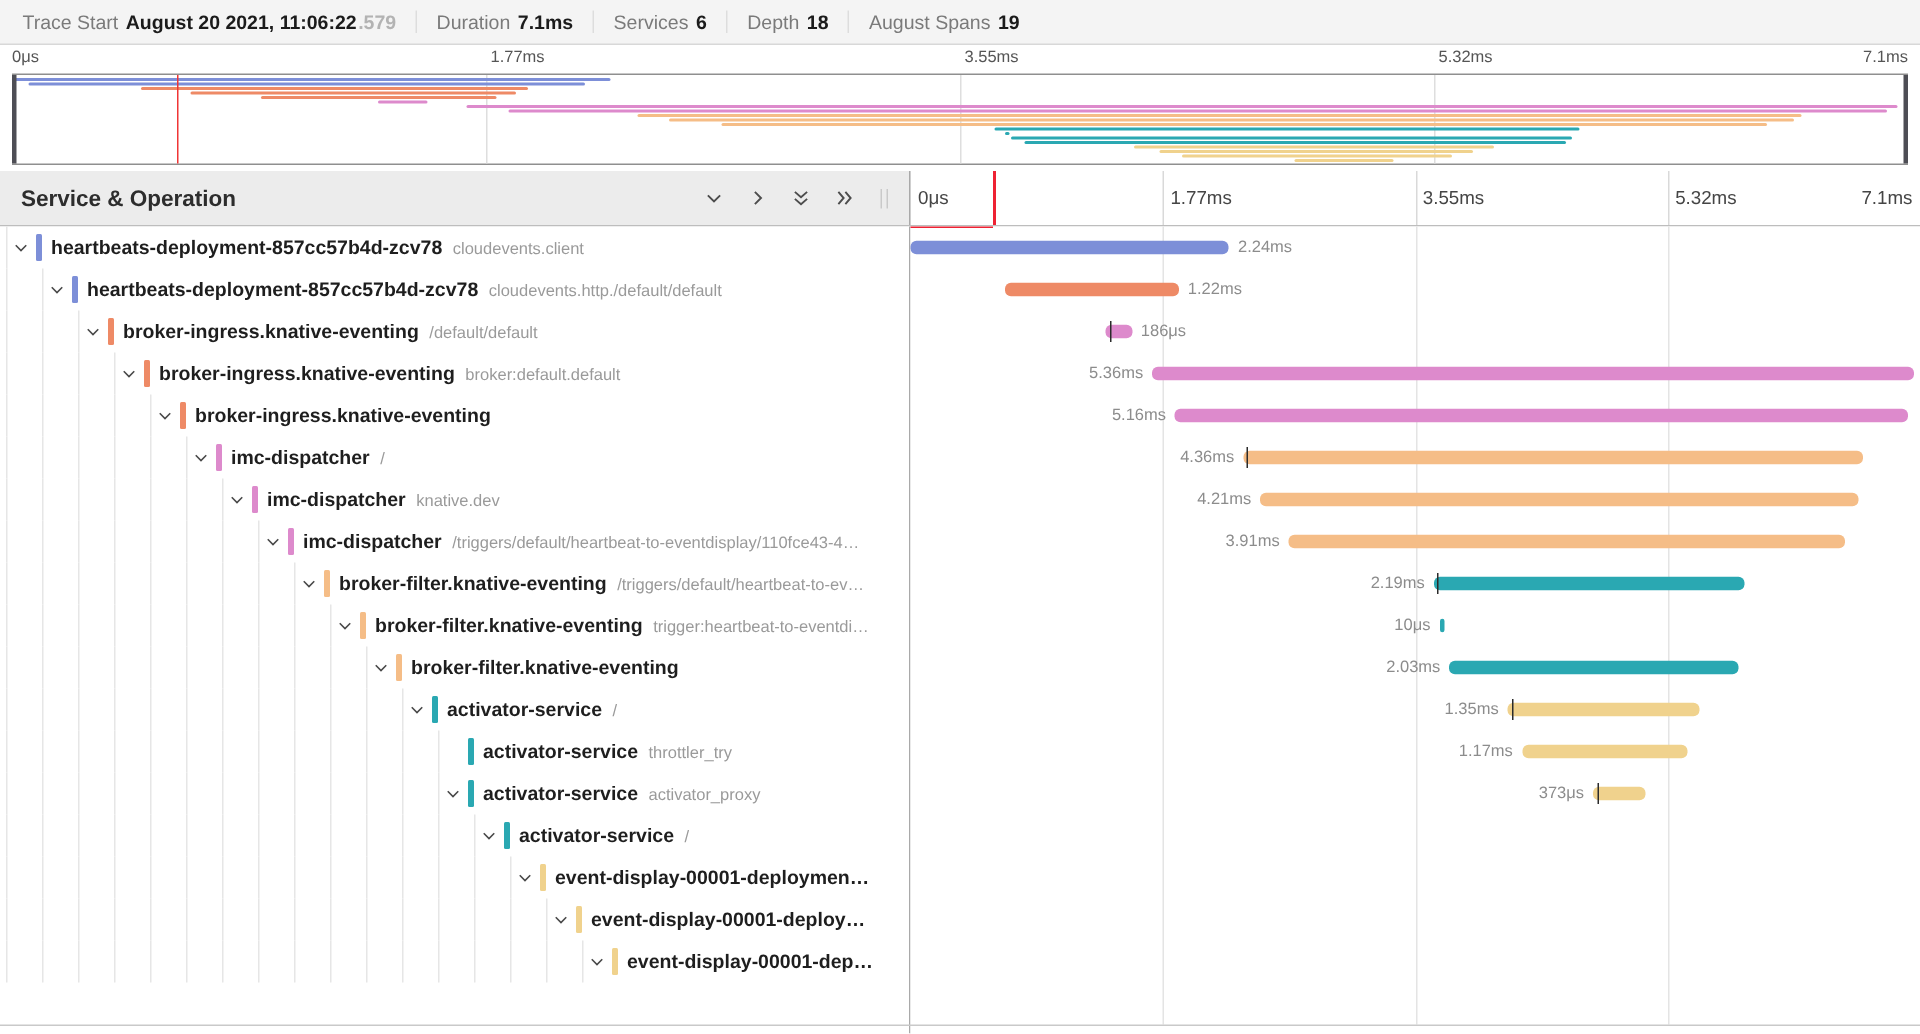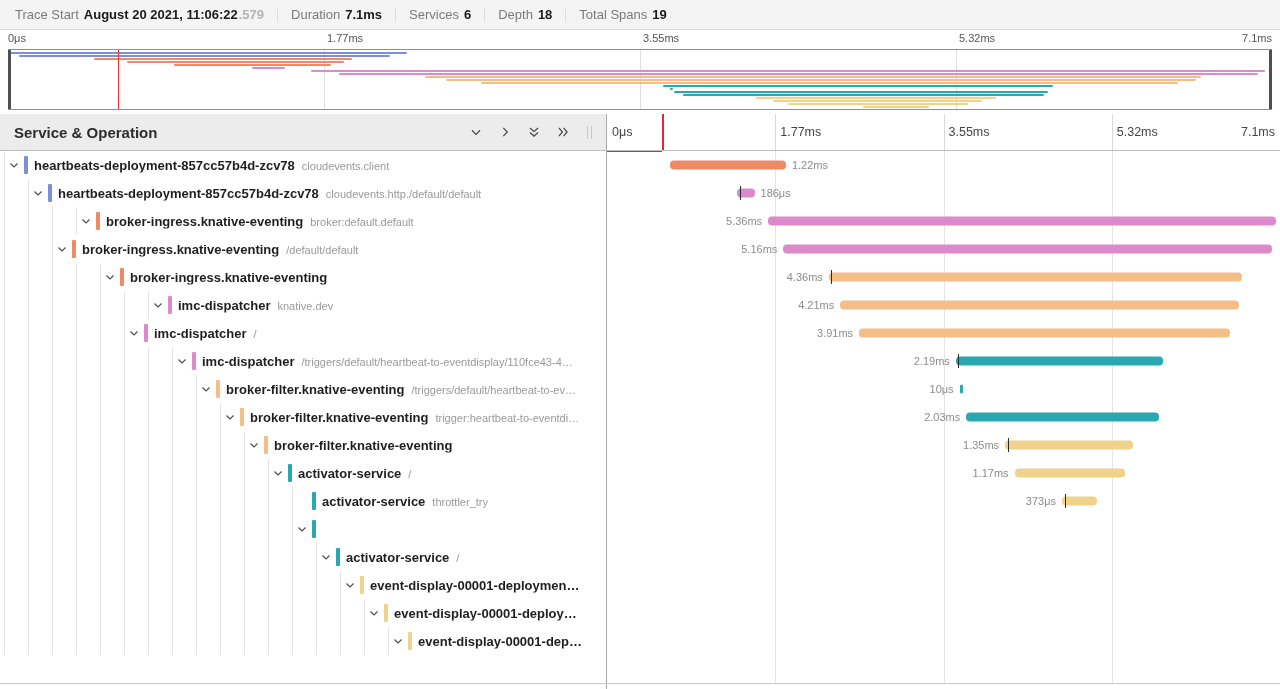--- a/index.html
+++ b/index.html
@@ -66,21 +66,21 @@
   </div>
   <div class="tstat">
     <span>Services</span>
     <b>6</b>
   </div>
   <div class="tstat">
     <span>Depth</span>
     <b>18</b>
   </div>
   <div class="tstat">
-    <span>Total Spans</span>
+    <span>August Spans</span>
     <b>19</b>
   </div>
 </div>
 
 <div class="minimap">
   <div class="mticks">
     <span class="mtick" style="left:0">0μs</span>
     <span class="mtick" style="left:calc(25% + 3px)">1.77ms</span>
     <span class="mtick" style="left:calc(50% + 3px)">3.55ms</span>
     <span class="mtick" style="left:calc(75% + 3px)">5.32ms</span>
@@ -171,75 +171,75 @@
         <span class="chev" style="left:32px"><svg width="12" height="12" viewBox="0 0 24 24">
             <path d="M5 9l7 7 7-7" fill="none" stroke="#4a4a4a" stroke-width="2.2"></path>
           </svg></span>
         <span class="strip" style="left:48px;background:#7d8fd8"></span>
         <span class="sname" style="left:58px">heartbeats-deployment-857cc57b4d-zcv78<i class="op">cloudevents.http./default/default</i></span>
       </div>
       <div class="trow">
         <i class="guide" style="left:4px"></i>
         <i class="guide" style="left:28px"></i>
         <i class="guide" style="left:52px"></i>
+        <span class="chev" style="left:56px"><svg width="12" height="12" viewBox="0 0 24 24">
+            <path d="M5 9l7 7 7-7" fill="none" stroke="#4a4a4a" stroke-width="2.2"></path>
+          </svg></span>
+        <span class="strip" style="left:72px;background:#ee8a66"></span>
+        <span class="sname" style="left:82px">broker-ingress.knative-eventing<i class="op">/default/default</i></span>
+      </div>
+      <div class="trow">
+        <i class="guide" style="left:4px"></i>
+        <i class="guide" style="left:28px"></i>
+        <i class="guide" style="left:52px"></i>
         <i class="guide" style="left:76px"></i>
         <span class="chev" style="left:80px"><svg width="12" height="12" viewBox="0 0 24 24">
             <path d="M5 9l7 7 7-7" fill="none" stroke="#4a4a4a" stroke-width="2.2"></path>
           </svg></span>
         <span class="strip" style="left:96px;background:#ee8a66"></span>
         <span class="sname" style="left:106px">broker-ingress.knative-eventing<i class="op">broker:default.default</i></span>
       </div>
       <div class="trow">
         <i class="guide" style="left:4px"></i>
         <i class="guide" style="left:28px"></i>
         <i class="guide" style="left:52px"></i>
-        <span class="chev" style="left:56px"><svg width="12" height="12" viewBox="0 0 24 24">
-            <path d="M5 9l7 7 7-7" fill="none" stroke="#4a4a4a" stroke-width="2.2"></path>
-          </svg></span>
-        <span class="strip" style="left:72px;background:#ee8a66"></span>
-        <span class="sname" style="left:82px">broker-ingress.knative-eventing<i class="op">/default/default</i></span>
-      </div>
-      <div class="trow">
-        <i class="guide" style="left:4px"></i>
-        <i class="guide" style="left:28px"></i>
-        <i class="guide" style="left:52px"></i>
         <i class="guide" style="left:76px"></i>
         <i class="guide" style="left:100px"></i>
         <span class="chev" style="left:104px"><svg width="12" height="12" viewBox="0 0 24 24">
             <path d="M5 9l7 7 7-7" fill="none" stroke="#4a4a4a" stroke-width="2.2"></path>
           </svg></span>
         <span class="strip" style="left:120px;background:#ee8a66"></span>
         <span class="sname" style="left:130px">broker-ingress.knative-eventing</span>
       </div>
       <div class="trow">
         <i class="guide" style="left:4px"></i>
         <i class="guide" style="left:28px"></i>
         <i class="guide" style="left:52px"></i>
         <i class="guide" style="left:76px"></i>
         <i class="guide" style="left:100px"></i>
         <i class="guide" style="left:124px"></i>
+        <span class="chev" style="left:128px"><svg width="12" height="12" viewBox="0 0 24 24">
+            <path d="M5 9l7 7 7-7" fill="none" stroke="#4a4a4a" stroke-width="2.2"></path>
+          </svg></span>
+        <span class="strip" style="left:144px;background:#dd8acc"></span>
+        <span class="sname" style="left:154px">imc-dispatcher<i class="op">/</i></span>
+      </div>
+      <div class="trow">
+        <i class="guide" style="left:4px"></i>
+        <i class="guide" style="left:28px"></i>
+        <i class="guide" style="left:52px"></i>
+        <i class="guide" style="left:76px"></i>
+        <i class="guide" style="left:100px"></i>
+        <i class="guide" style="left:124px"></i>
         <i class="guide" style="left:148px"></i>
         <span class="chev" style="left:152px"><svg width="12" height="12" viewBox="0 0 24 24">
             <path d="M5 9l7 7 7-7" fill="none" stroke="#4a4a4a" stroke-width="2.2"></path>
           </svg></span>
         <span class="strip" style="left:168px;background:#dd8acc"></span>
         <span class="sname" style="left:178px">imc-dispatcher<i class="op">knative.dev</i></span>
-      </div>
-      <div class="trow">
-        <i class="guide" style="left:4px"></i>
-        <i class="guide" style="left:28px"></i>
-        <i class="guide" style="left:52px"></i>
-        <i class="guide" style="left:76px"></i>
-        <i class="guide" style="left:100px"></i>
-        <i class="guide" style="left:124px"></i>
-        <span class="chev" style="left:128px"><svg width="12" height="12" viewBox="0 0 24 24">
-            <path d="M5 9l7 7 7-7" fill="none" stroke="#4a4a4a" stroke-width="2.2"></path>
-          </svg></span>
-        <span class="strip" style="left:144px;background:#dd8acc"></span>
-        <span class="sname" style="left:154px">imc-dispatcher<i class="op">/</i></span>
       </div>
       <div class="trow">
         <i class="guide" style="left:4px"></i>
         <i class="guide" style="left:28px"></i>
         <i class="guide" style="left:52px"></i>
         <i class="guide" style="left:76px"></i>
         <i class="guide" style="left:100px"></i>
         <i class="guide" style="left:124px"></i>
         <i class="guide" style="left:148px"></i>
         <i class="guide" style="left:172px"></i>
@@ -347,20 +347,21 @@
         <i class="guide" style="left:172px"></i>
         <i class="guide" style="left:196px"></i>
         <i class="guide" style="left:220px"></i>
         <i class="guide" style="left:244px"></i>
         <i class="guide" style="left:268px"></i>
         <i class="guide" style="left:292px"></i>
         <span class="chev" style="left:296px"><svg width="12" height="12" viewBox="0 0 24 24">
             <path d="M5 9l7 7 7-7" fill="none" stroke="#4a4a4a" stroke-width="2.2"></path>
           </svg></span>
         <span class="strip" style="left:312px;background:#2aa8b2"></span>
+        <span class="sname" style="left:322px">activator-service<i class="op">activator_proxy</i></span>
       </div>
       <div class="trow">
         <i class="guide" style="left:4px"></i>
         <i class="guide" style="left:28px"></i>
         <i class="guide" style="left:52px"></i>
         <i class="guide" style="left:76px"></i>
         <i class="guide" style="left:100px"></i>
         <i class="guide" style="left:124px"></i>
         <i class="guide" style="left:148px"></i>
         <i class="guide" style="left:172px"></i>
@@ -444,20 +445,24 @@
           </svg></span>
         <span class="strip" style="left:408px;background:#f0d28d"></span>
         <span class="sname" style="left:418px">event-display-00001-dep…</span>
       </div>
     </div>
   <div class="barcol">
     <i class="rgl" style="left:25%"></i>
     <i class="rgl" style="left:50%"></i>
     <i class="rgl" style="left:75%"></i>
     <i class="redrange" style="width: 8.2%;"></i>
+  <div class="brow">
+        <span class="bar" style="left:0%;width:31.55%;background:#7d8fd8"></span>
+        <span class="blabel" style="left:calc(31.55% + 6px)">2.24ms</span>
+      </div>
       <div class="brow">
         <span class="bar" style="left:9.4%;width:17.18%;background:#ee8a66"></span>
         <span class="blabel" style="left:calc(26.58% + 6px)">1.22ms</span>
       </div>
       <div class="brow">
         <span class="bar" style="left:19.3%;width:2.62%;background:#dd8acc"></span>
         <span class="btick" style="left:19.7%"></span>
         <span class="blabel" style="left:calc(21.92% + 6px)">186μs</span>
       </div>
       <div class="brow">

